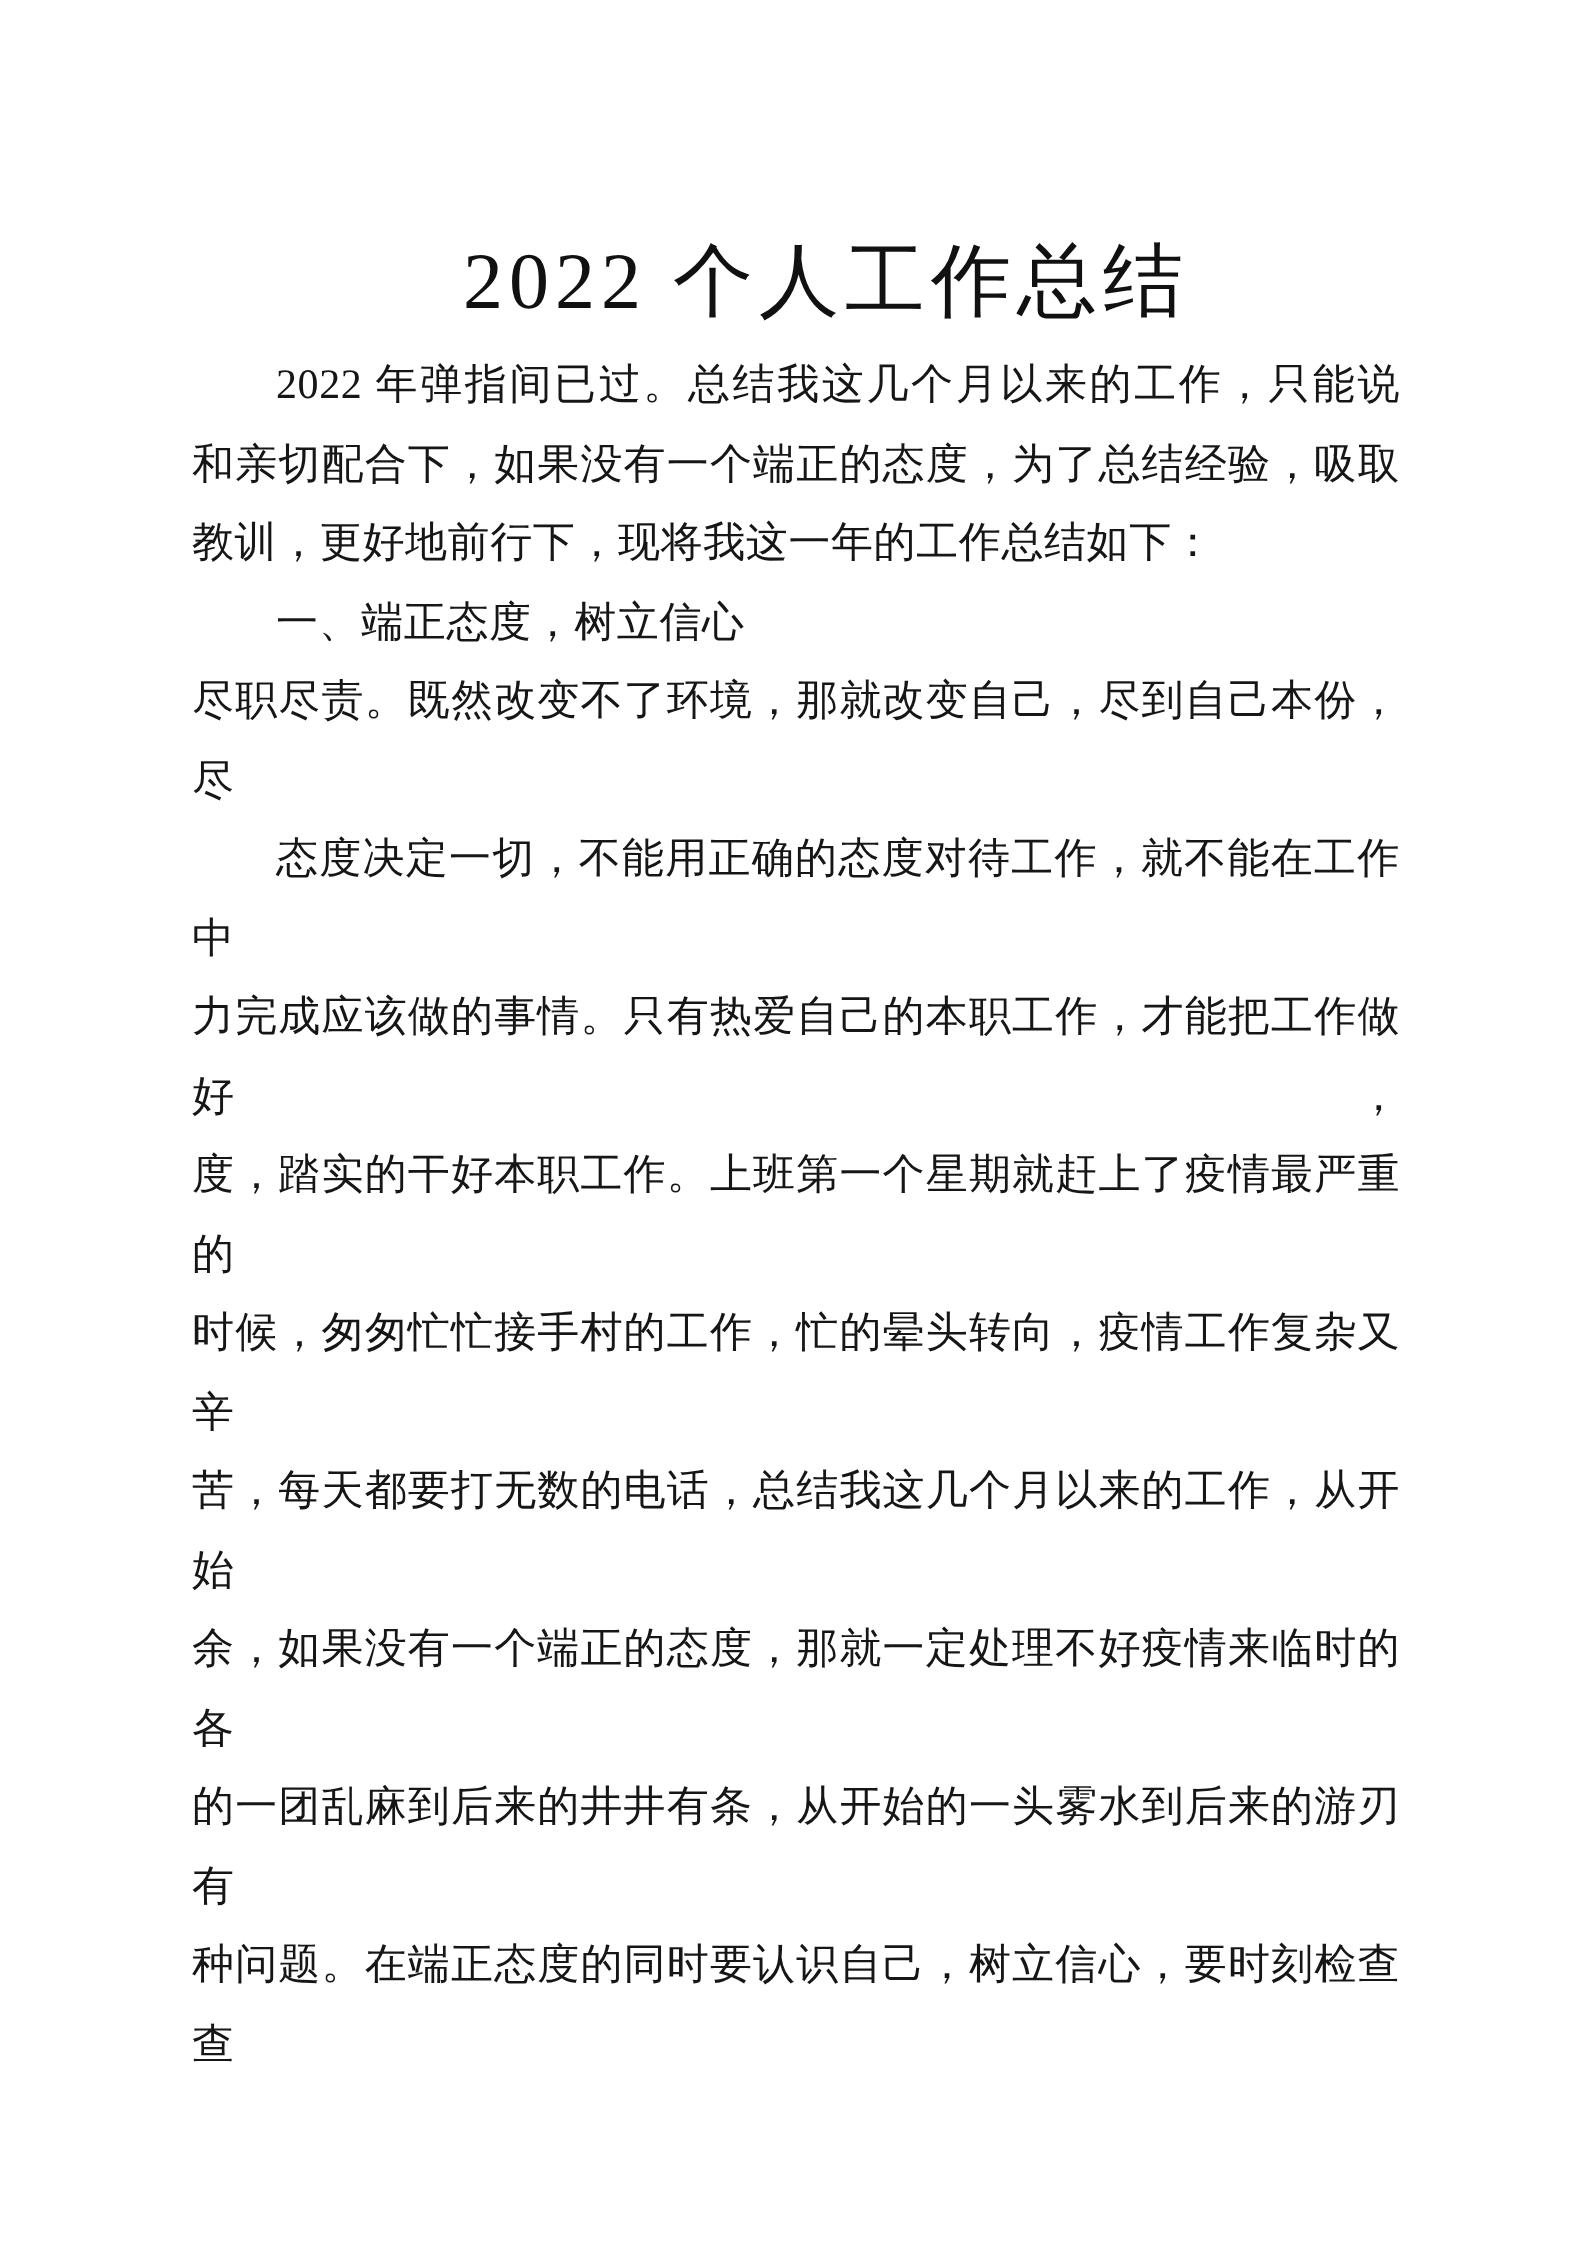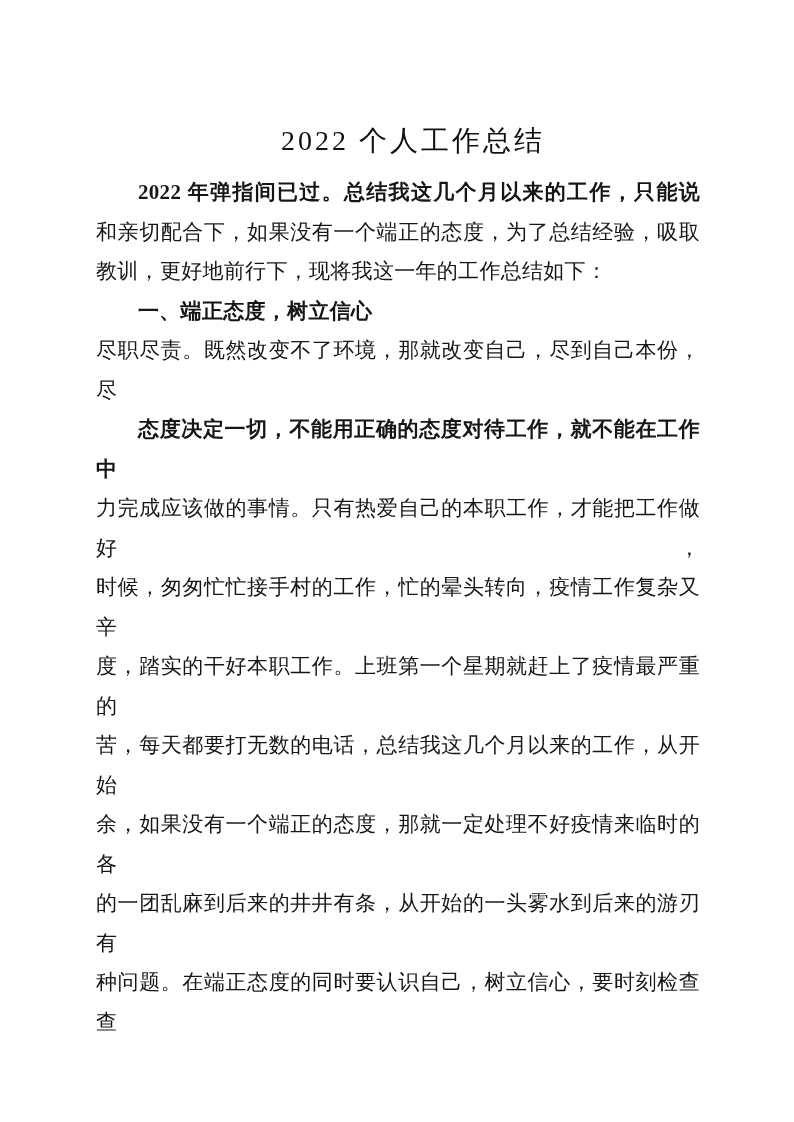--- a/index.html
+++ b/index.html
@@ -16,21 +16,21 @@
     overflow: hidden;
     font-family: "Liberation Serif", "DejaVu Serif", serif;
     color: #161616;
     box-sizing: border-box;
     padding: 0 94px 0 96px;
   }
   .doc-title {
     margin: 0;
     padding: 121px 0 12px 30px;
     text-align: center;
-    font-size: 28px;
+    font-size: 40px;
     line-height: 40px;
     font-weight: 400;
     letter-spacing: 3px;
     color: #111111;
     white-space: nowrap;
   }
   .para {
     margin: 0;
     padding: 0;
   }
@@ -45,21 +45,20 @@
   .line.fill {
     text-align-last: justify;
   }
   
   .line.end {
     text-align-last: left;
   }
   
   .line.indent {
     text-indent: 42px;
-    font-weight: bold;
   }
 </style>
 </head>
 <body>
 
 <div class="page">
 
   <h1 class="doc-title">2022 个人工作总结</h1>
 
   <div class="para">
@@ -69,22 +68,22 @@
   </div>
 
   <div class="para">
     <div class="line indent end">一、端正态度，树立信心</div>
   </div>
 
   <div class="para">
     <div class="line fill">尽职尽责。既然改变不了环境，那就改变自己，尽到自己本份， 尽</div>
     <div class="line indent fill">态度决定一切，不能用正确的态度对待工作，就不能在工作中</div>
     <div class="line fill">力完成应该做的事情。只有热爱自己的本职工作，才能把工作做好，</div>
+    <div class="line fill">度，踏实的干好本职工作。上班第一个星期就赶上了疫情最严重的</div>
     <div class="line fill">时候，匆匆忙忙接手村的工作，忙的晕头转向，疫情工作复杂又辛</div>
-    <div class="line fill">度，踏实的干好本职工作。上班第一个星期就赶上了疫情最严重的</div>
     <div class="line fill">苦，每天都要打无数的电话，总结我这几个月以来的工作，从开始</div>
     <div class="line fill">余，如果没有一个端正的态度，那就一定处理不好疫情来临时的各</div>
     <div class="line fill">的一团乱麻到后来的井井有条，从开始的一头雾水到后来的游刃有</div>
     <div class="line fill">种问题。在端正态度的同时要认识自己，树立信心，要时刻检查查</div>
 
   </div>
 
 </div>
 
 </body></html>

